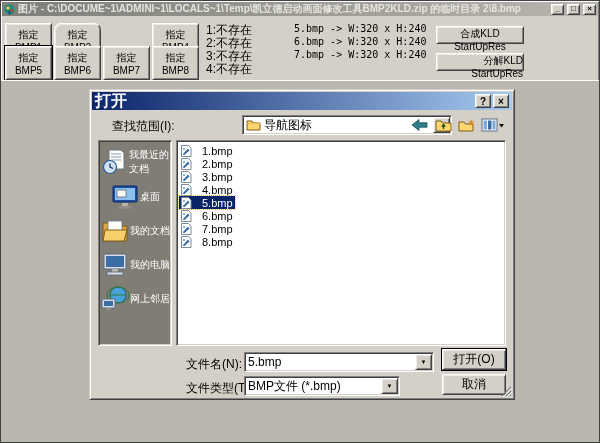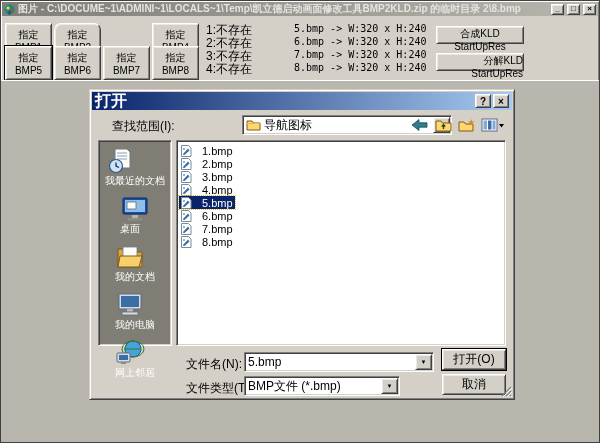--- a/index.html
+++ b/index.html
@@ -82,21 +82,21 @@
   .lookin-combo .folder-glyph { margin-left:3px; flex:0 0 auto; }
 
   .dlg-toolbar { position:absolute; right:9px; top:27px; display:flex; align-items:center; gap:6px; height:16px; }
   .tool-ic { display:flex; align-items:center; }
 
   .places-bar {
     position:absolute; left:8px; top:50px; width:74px; height:206px;
     background:#7f7d74;
     display:flex; flex-direction:column; align-items:center; padding-top:7px; gap:8px;
   }
-  .place { display:flex; flex-direction:column; gap:0; color:#fff; font-size:10px; }
+  .place { display:flex; flex-direction:row; align-items:center; gap:0; color:#fff; font-size:10px; }
 
   .file-list {
     position:absolute; left:86px; top:50px; right:8px; height:206px;
     background:#fff; padding:3px 2px; overflow:hidden;
   }
   .file-item { display:flex; align-items:center; gap:10px; height:13px; width:max-content; padding:0 2px 0 1px; font-size:11px; }
   .file-item.selected { background:#0a246a; color:#fff; outline:1px dotted #e0c040; }
 
   .fname-label { position:absolute; left:96px; top:266px; }
   .ftype-label { position:absolute; left:96px; top:290px; }
@@ -136,21 +136,20 @@
   <button class="raised bmp-btn" style="left:151px; top:30px;">指定BMP8</button>
 
   <span class="status-line" style="top:6px;">1:不存在</span>
   <span class="status-line" style="top:19px;">2:不存在</span>
   <span class="status-line" style="top:32px;">3:不存在</span>
   <span class="status-line" style="top:45px;">4:不存在</span>
 
   <span class="size-line" style="top:7px;">5.bmp -&gt; W:320 x H:240</span>
   <span class="size-line" style="top:20px;">6.bmp -&gt; W:320 x H:240</span>
   <span class="size-line" style="top:33px;">7.bmp -&gt; W:320 x H:240</span>
-  <span class="size-line" style="top:46px;">8.bmp -&gt; W:320 x H:240</span>
 
   <button class="raised action-btn" style="top:10px;">合成KLD StartUpRes</button>
   <button class="raised action-btn" style="top:37px;text-align:right;">分解KLD StartUpRes</button>
 </div>
 
 <div class="client-area"></div>
 
 <div class="dialog">
 
   <div class="dialog-titlebar">

